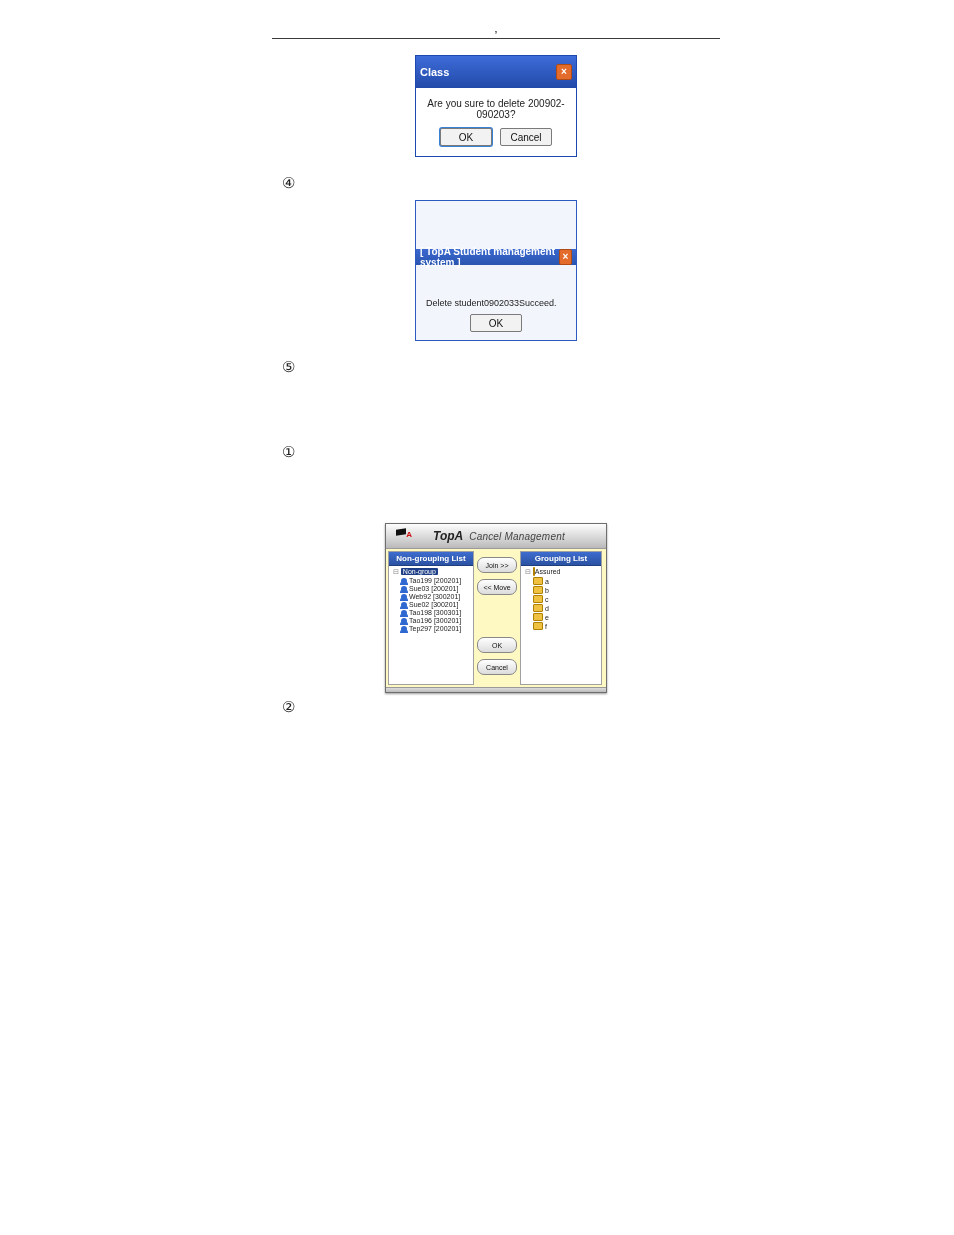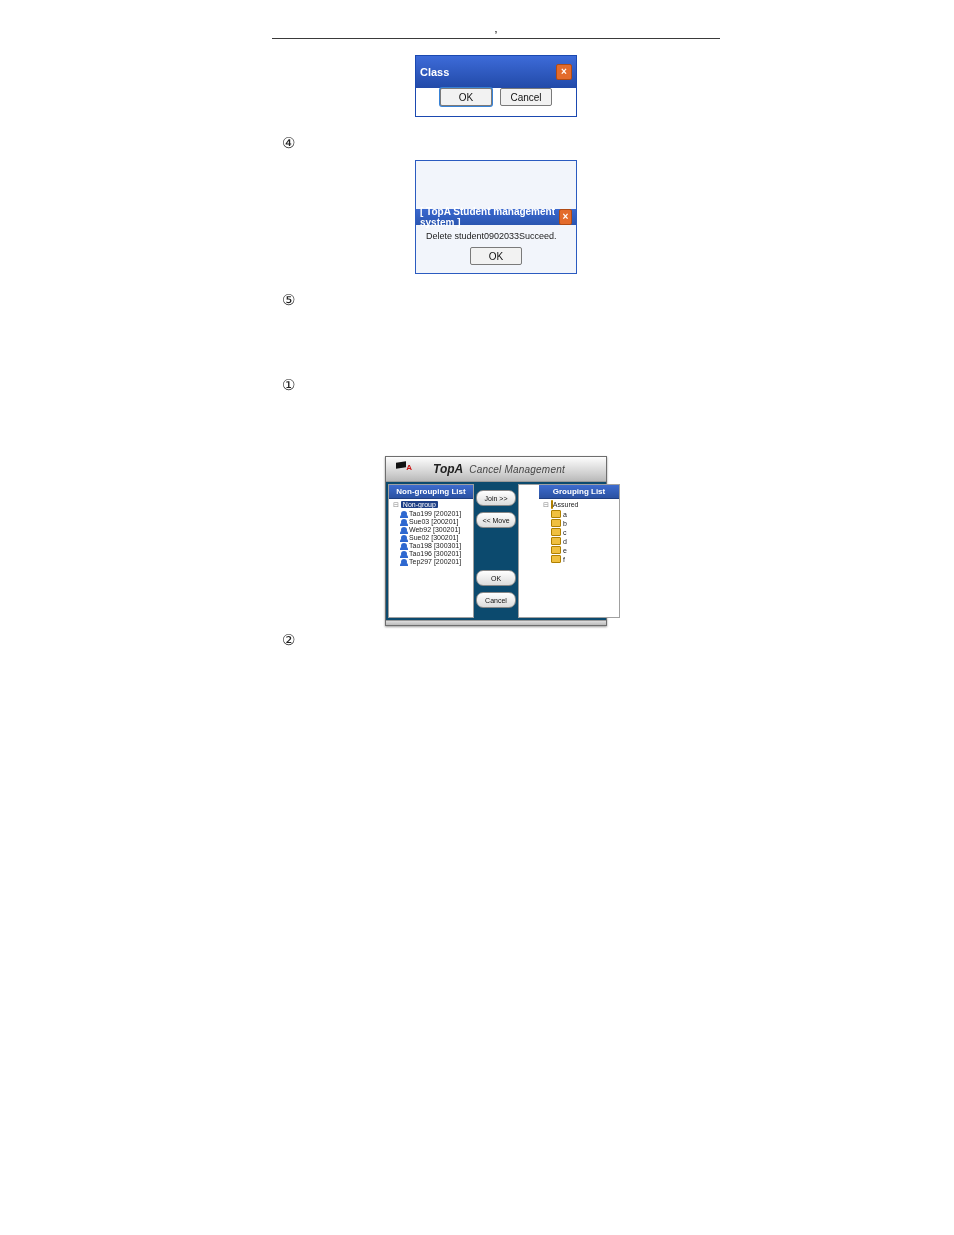--- a/index.html
+++ b/index.html
@@ -102,20 +102,21 @@
     padding: 0 4px;
     font-size: 10px; font-weight: bold; color: #fff;
     background: linear-gradient(#3a68cf,#2a55b0);
     margin-top: 48px;
   }
   .succ-body {
     font-size: 9px;
     color: #222;
     padding: 6px 6px 4px 10px;
     text-align: left;
+    margin-top: 27px;
   }
   .succ-btn-row { display: flex; justify-content: center; padding: 2px 0 8px; }
 
   
   .mgmt-wrap { display: flex; justify-content: center; margin: 14px 0 6px; }
   .mgmt-win {
     width: 220px;
     border: 1px solid #6e6e6e;
     background: #f3f3f3;
     box-shadow: 0 1px 2px rgba(0,0,0,.4);
@@ -143,21 +144,21 @@
   }
   .mgmt-title .t-top {
     font-size: 12px; font-weight: bold; color: #222; font-style: italic; margin-left: 15px;
   }
   .mgmt-title .t-sub {
     font-size: 10px; color: #444; font-style: italic; letter-spacing: .2px;
     white-space: nowrap;
   }
   .mgmt-body {
     display: flex;
-    background: #0c4a6e;
+    background: #fef9c3;
     padding: 2px;
     gap: 2px;
   }
   .panel-col { display: flex; flex-direction: column; }
   .panel {
     width: 84px;
     background: #fff;
     border: 1px solid #a0a0a0;
     flex: 1;
   }
@@ -218,21 +219,21 @@
   .mid-col .spacer { flex: 1; }
   .mgmt-btn {
     width: 38px; height: 14px;
     font-size: 7px;
     background: linear-gradient(#fff,#dcdcdc);
     border: 1px solid #888;
     border-radius: 7px;
     display: flex; align-items: center; justify-content: center;
     white-space: nowrap;
   }
-  .panel.right { width: 80px; padding-left: 20px; }
+  .panel.right { width: 80px; }
   .panel-col.left .panel, .panel-col.right .panel { min-height: 132px; }
 
   .mgmt-foot {
     height: 4px;
     background: linear-gradient(#ddd,#bbb);
     border-top: 1px solid #9a9a9a;
   }
 
 </style>
 </head>
@@ -243,20 +244,21 @@
 
     <div class="comma">’</div>
     <div class="hr-top"></div>
 
     <div class="dlg-row">
       <div class="class-dlg">
         <div class="class-titlebar">
           <span>Class</span>
           <span class="close-x">×</span>
         </div>
+        <div class="class-body">Are you sure to delete 200902-090203?</div>
         <div class="class-btn-row">
           <div class="xp-btn ok-main">OK</div>
           <div class="xp-btn">Cancel</div>
         </div>
       </div>
     </div>
 
     <div class="step-row">
       <span class="step-mark">④</span>
       <span class="step-text"></span>

